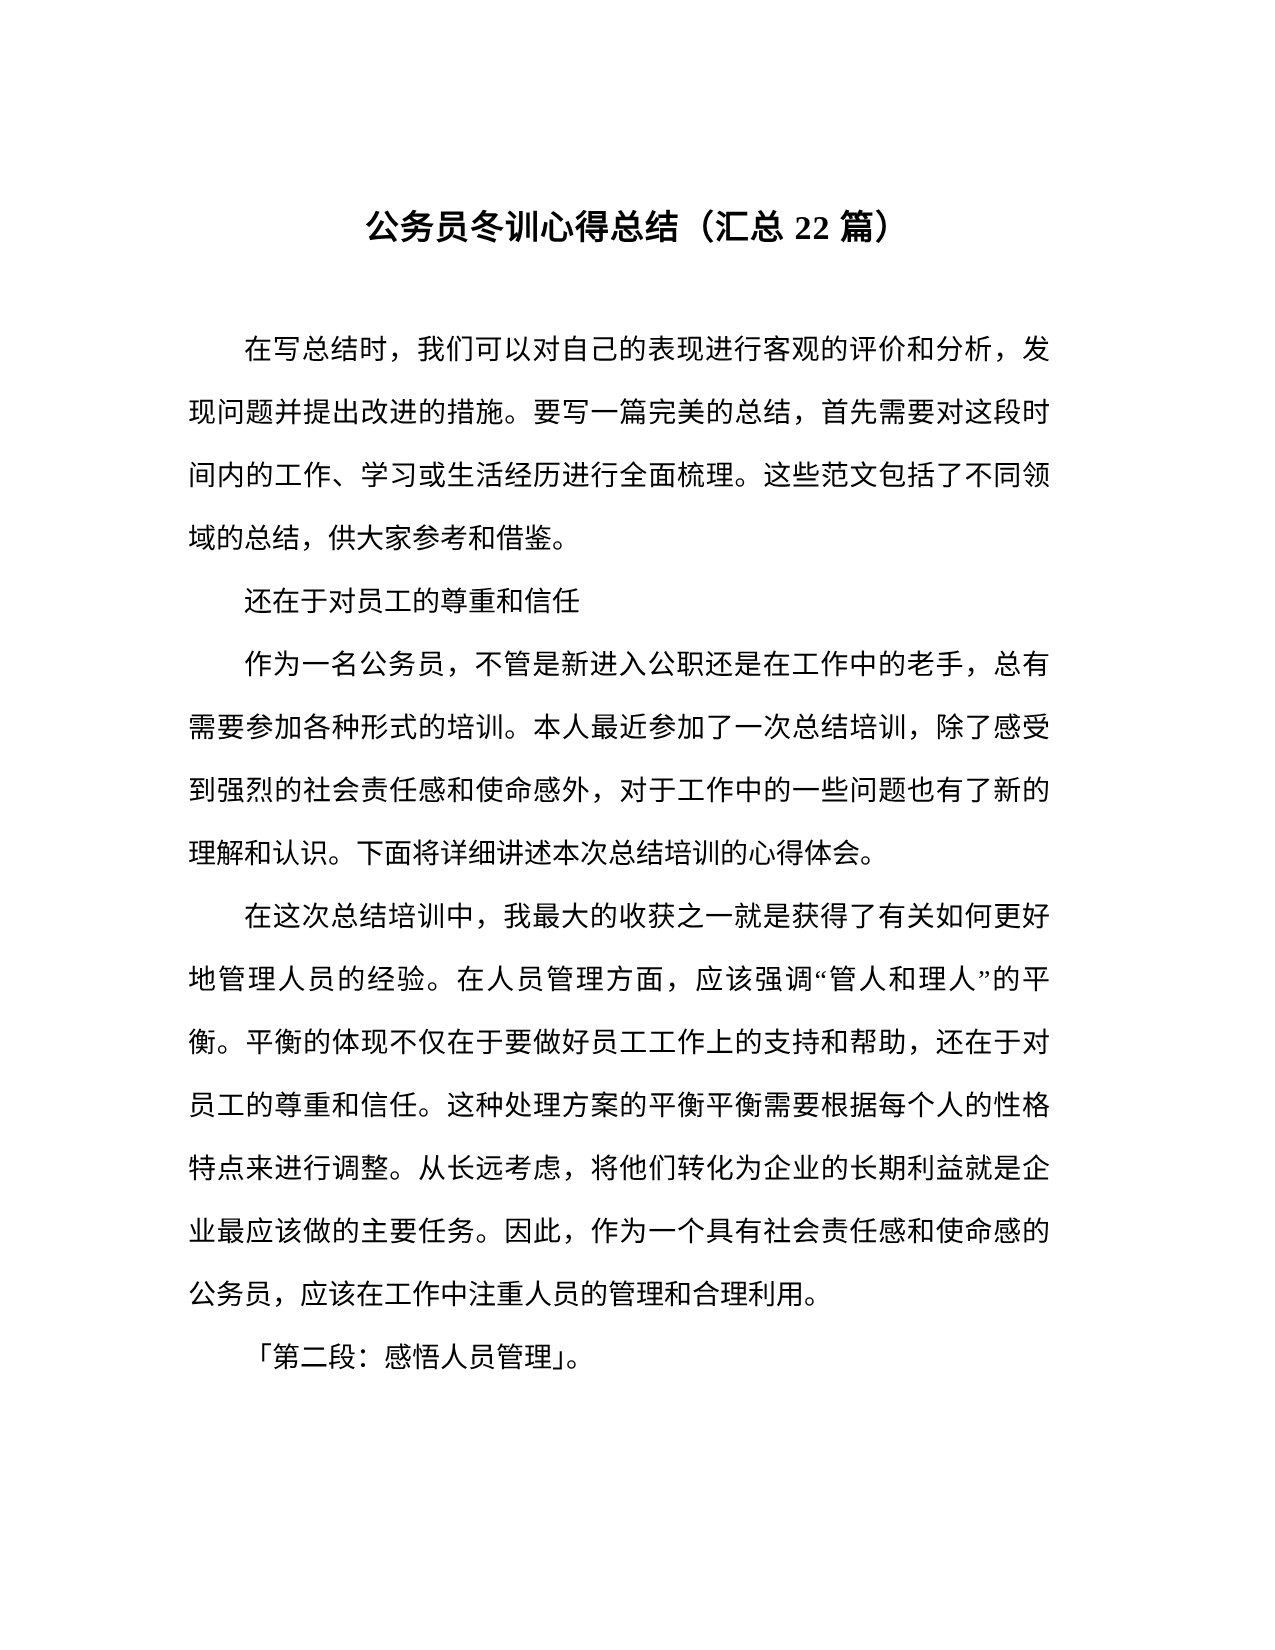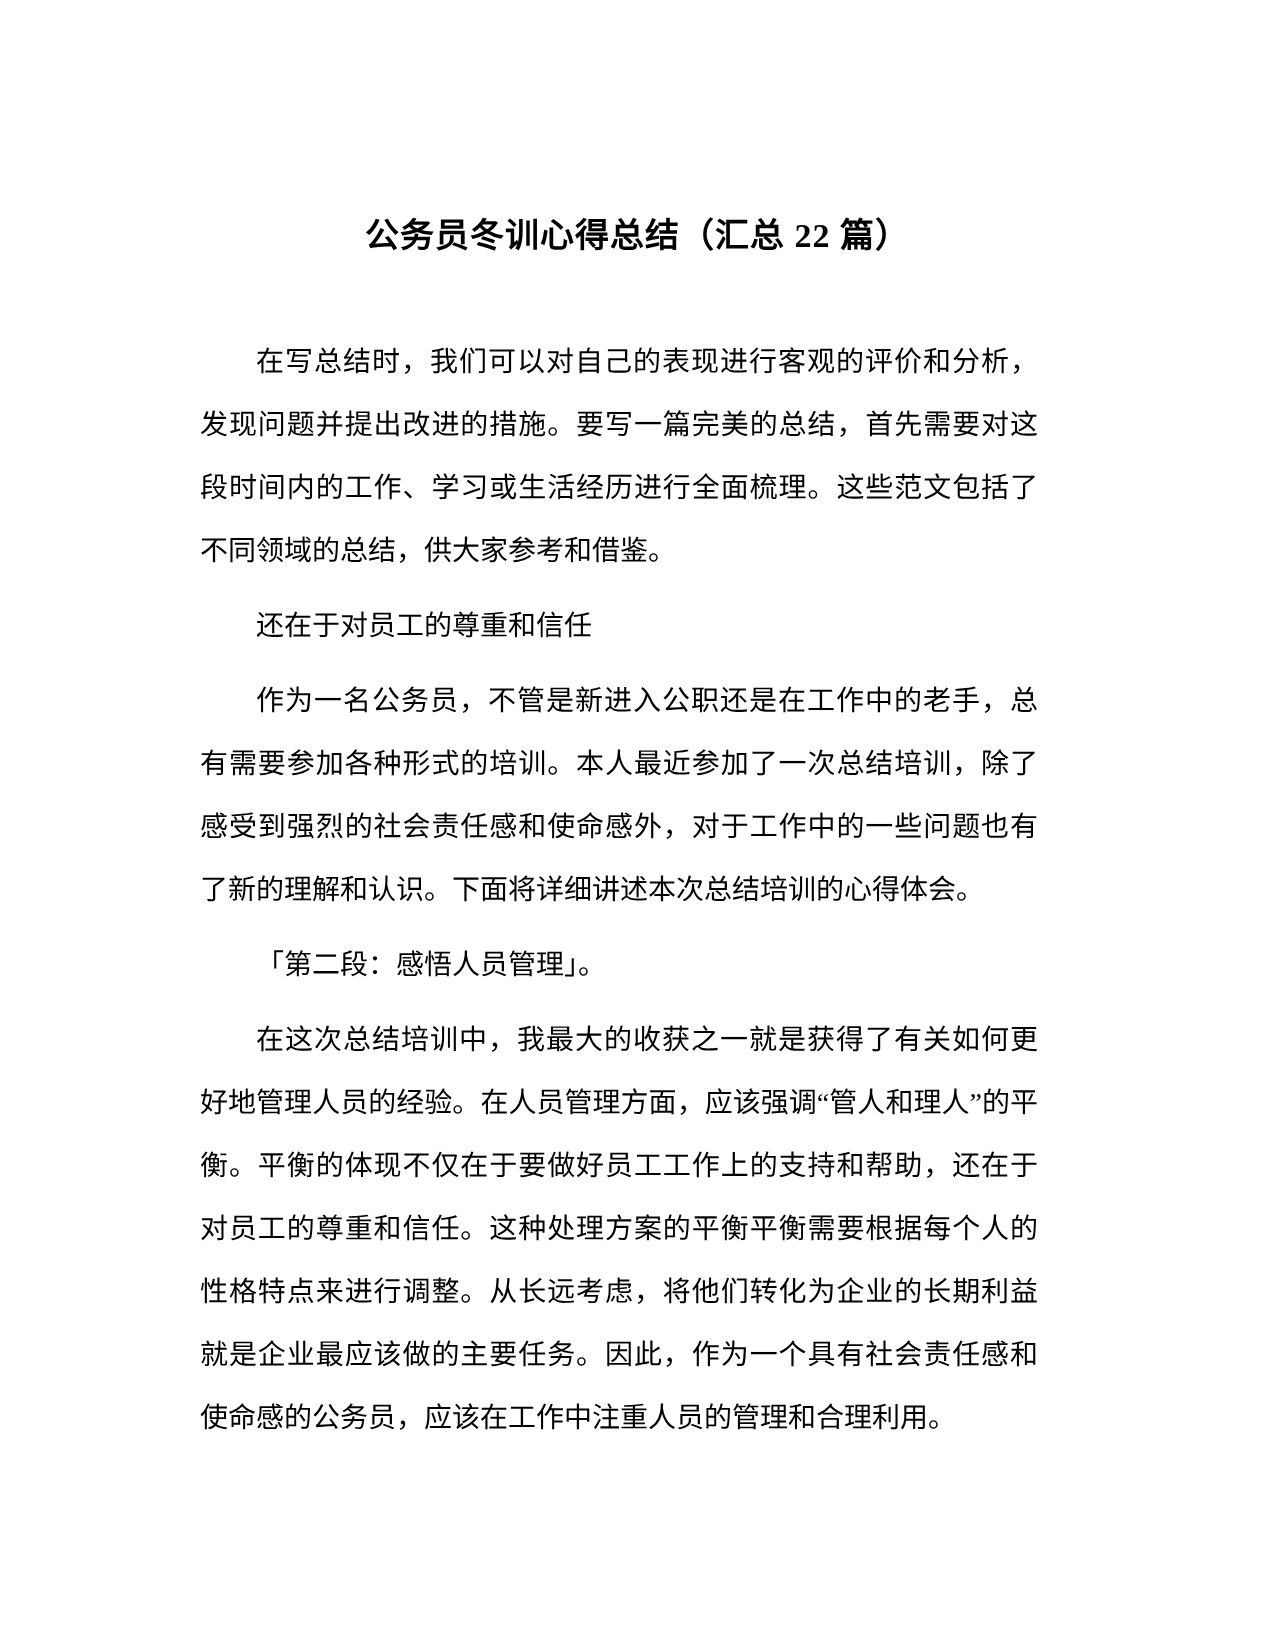--- a/index.html
+++ b/index.html
@@ -18,55 +18,55 @@
   .page {
     position: absolute;
     inset: 0;
     background: #ffffff;
   }
   .doc-title {
     position: absolute;
     left: 0;
     right: 0;
     top: 202px;
-    margin: 12px;
+    margin: 4px;
     text-align: center;
     font-size: 34px;
     line-height: 44px;
     font-weight: 700;
     letter-spacing: 1px;
     color: #000000;
   }
   .body-text {
     position: absolute;
     left: 188px;
     top: 318px;
     width: 862px;
     font-size: 28px;
     line-height: 63px;
     font-weight: 400;
     text-align: justify;
     text-justify: inter-ideograph;
     color: #000000;
   }
   .body-text p {
-    margin: 12px;
+    margin: 0;
     padding: 0;
     text-indent: 2em;
     word-break: break-all;
   }
 </style>
 </head>
 <body>
 
 <div class="page">
 
   <h1 class="doc-title">公务员冬训心得总结（汇总 22 篇）</h1>
 
   <div class="body-text">
     <p>在写总结时，我们可以对自己的表现进行客观的评价和分析，发现问题并提出改进的措施。要写一篇完美的总结，首先需要对这段时间内的工作、学习或生活经历进行全面梳理。这些范文包括了不同领域的总结，供大家参考和借鉴。</p>
     <p>还在于对员工的尊重和信任</p>
     <p>作为一名公务员，不管是新进入公职还是在工作中的老手，总有需要参加各种形式的培训。本人最近参加了一次总结培训，除了感受到强烈的社会责任感和使命感外，对于工作中的一些问题也有了新的理解和认识。下面将详细讲述本次总结培训的心得体会。</p>
+    <p>在这次总结培训中，我最大的收获之一就是获得了有关如何更好地管理人员的经验。在人员管理方面，应该强调“管人和理人”的平衡。平衡的体现不仅在于要做好员工工作上的支持和帮助，还在于对员工的尊重和信任。这种处理方案的平衡平衡需要根据每个人的性格特点来进行调整。从长远考虑，将他们转化为企业的长期利益就是企业最应该做的主要任务。因此，作为一个具有社会责任感和使命感的公务员，应该在工作中注重人员的管理和合理利用。</p>
     <p>「第二段：感悟人员管理」。</p>
-    <p>在这次总结培训中，我最大的收获之一就是获得了有关如何更好地管理人员的经验。在人员管理方面，应该强调“管人和理人”的平衡。平衡的体现不仅在于要做好员工工作上的支持和帮助，还在于对员工的尊重和信任。这种处理方案的平衡平衡需要根据每个人的性格特点来进行调整。从长远考虑，将他们转化为企业的长期利益就是企业最应该做的主要任务。因此，作为一个具有社会责任感和使命感的公务员，应该在工作中注重人员的管理和合理利用。</p>
   </div>
 
 </div>
 
 </body></html>

